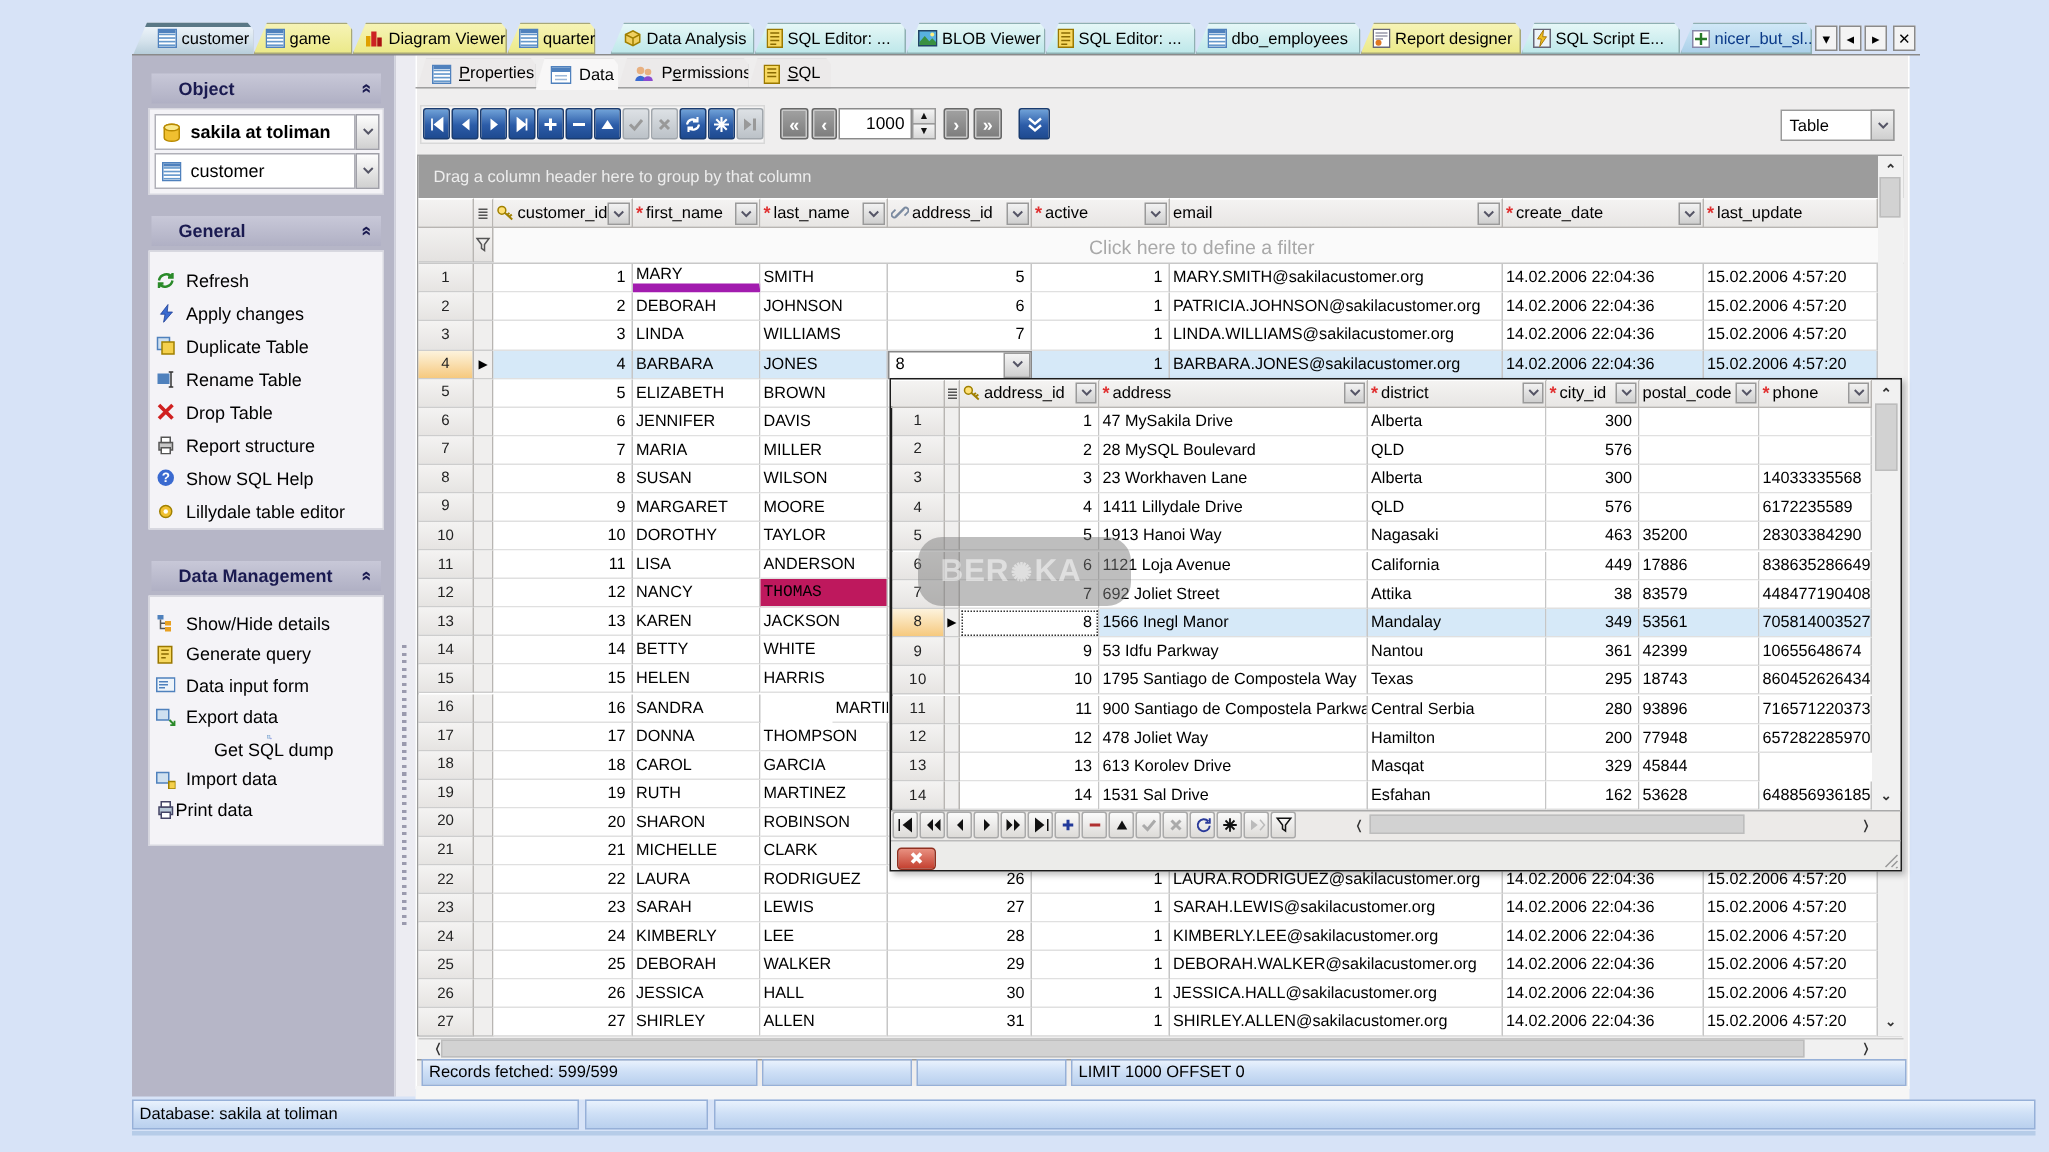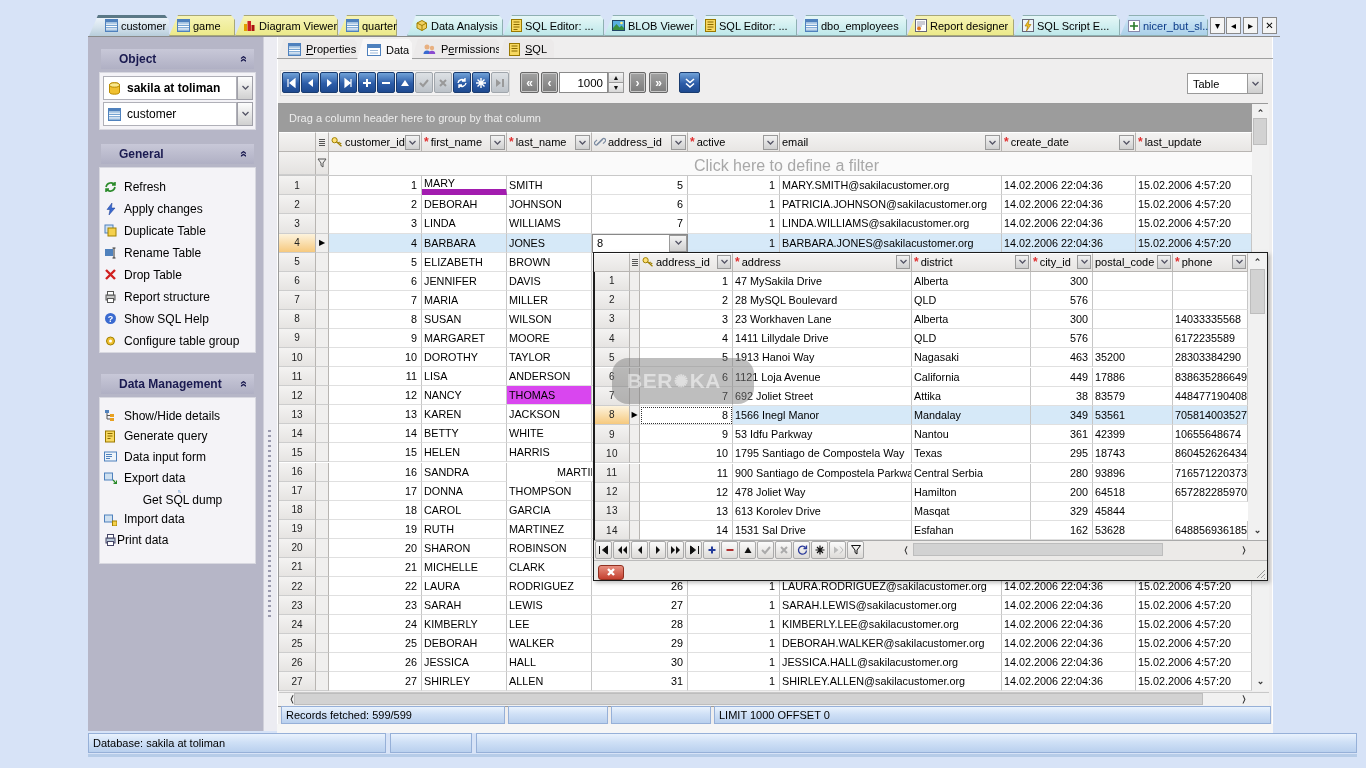--- a/index.html
+++ b/index.html
@@ -206,21 +206,21 @@
       <circle cx="6.5" cy="6.5" r="5.5" fill="#3a6ad0"></circle>
       <text x="6.5" y="9.5" font-size="9" fill="#fff" text-anchor="middle" font-weight="bold">?</text>
     </svg>
     <span style="margin-left:7px">Show SQL Help</span>
   </div>
 <div class="panelitem" style="left:104px;top:332px;width:150px;height:17px;">
     <svg width="13" height="13" viewBox="0 0 13 13" style="display:block">
       <circle cx="6.5" cy="7" r="4" fill="#f0c030" stroke="#a08000"></circle>
       <circle cx="6.5" cy="7" r="1.5" fill="#fff"></circle>
     </svg>
-    <span style="margin-left:7px">Configure table group</span>
+    <span style="margin-left:7px">Lillydale table editor</span>
   </div>
 <div class="sechdr" style="left:101px;top:374px;width:153px;height:20px;background:linear-gradient(#c8c8d8,#b0b0c4);padding-left:18px;">Data Management<span style="position:absolute;right:7px;font-size:12px;transform:rotate(-90deg)">»</span></div>
 <div class="" style="left:99px;top:397px;width:157px;height:167px;background:#f4f3f7;border:1px solid #d8d8e0;"></div>
 <div class="panelitem" style="left:104px;top:407px;width:150px;height:17px;">
     <svg width="13" height="13" viewBox="0 0 13 13" style="display:block">
       <rect x="1" y="1" width="4" height="3" fill="#4f81bd"></rect>
       <rect x="6" y="5" width="4" height="3" fill="#e8a020"></rect>
       <rect x="6" y="9" width="4" height="3" fill="#e8a020"></rect>
       <path d="M3 4 v6 h3 M3 6.5 h3" stroke="#555" fill="none"></path>
     </svg>
@@ -440,21 +440,21 @@
     </svg>
   </div>
 <div class="hdr" style="left:1136px;top:132px;width:116px;height:20px;padding-left:2px;"><span class="rs">*</span>last_update</div>
 <div class="" style="left:279px;top:152px;width:990px;height:23.5px;background:#fafafa;border-bottom:1px solid #c8c8c8;"></div>
 <div class="gut" style="left:279px;top:152px;width:37px;height:22.5px;background:linear-gradient(#f2f1f0,#e4e2e0);"></div>
 <div class="gut" style="left:316px;top:152px;width:13px;height:22.5px;">
     <svg width="10" height="10" viewBox="0 0 10 10" style="display:block">
       <path d="M1 1 h8 l-3 4 v4 l-2 -1.5 v-2.5 Z" fill="none" stroke="#555"></path>
     </svg>
   </div>
-<div class="" style="left:694px;top:157px;width:132px;height:13px;color:#a8a8a8;font-size:16px;text-align:left;white-space:nowrap;">Click here to define a filter</div>
+<div class="" style="left:726px;top:157px;width:132px;height:13px;color:#a8a8a8;font-size:13px;text-align:left;white-space:nowrap;">Click here to define a filter</div>
 <div class="gut" style="left:279px;top:176.3px;width:37px;height:19.08px;">1</div>
 <div class="gut" style="left:316px;top:176.3px;width:13px;height:19.08px;background:#f0efee;">
     <span style="color:#000;font-size:8px"></span>
   </div>
 <div class="cell r" style="left:329px;top:176.3px;width:93px;height:19.08px;padding-right:4px;background:#fff;border-right:1px solid #c6c6c6;border-bottom:1px solid #e0e0e0;">1</div>
 <div class="cell" style="left:422px;top:176.3px;width:85px;height:19.08px;padding-left:2px;background:#fff;border-right:1px solid #c6c6c6;border-bottom:6px solid #a21caf;">MARY</div>
 <div class="cell" style="left:507px;top:176.3px;width:85px;height:19.08px;padding-left:2px;background:#fff;border-right:1px solid #c6c6c6;border-bottom:1px solid #e0e0e0;">SMITH</div>
 <div class="cell r" style="left:592px;top:176.3px;width:96px;height:19.08px;padding-right:4px;background:#fff;border-right:1px solid #c6c6c6;border-bottom:1px solid #e0e0e0;">5</div>
 <div class="cell r" style="left:688px;top:176.3px;width:92px;height:19.08px;padding-right:4px;background:#fff;border-right:1px solid #c6c6c6;border-bottom:1px solid #e0e0e0;">1</div>
 <div class="cell" style="left:780px;top:176.3px;width:222px;height:19.08px;padding-left:2px;background:#fff;border-right:1px solid #c6c6c6;border-bottom:1px solid #e0e0e0;">MARY.SMITH@sakilacustomer.org</div>
@@ -584,21 +584,21 @@
 <div class="cell r" style="left:688px;top:367.1px;width:92px;height:19.08px;padding-right:4px;background:#fff;border-right:1px solid #c6c6c6;border-bottom:1px solid #e0e0e0;">1</div>
 <div class="cell" style="left:780px;top:367.1px;width:222px;height:19.08px;padding-left:2px;background:#fff;border-right:1px solid #c6c6c6;border-bottom:1px solid #e0e0e0;">LISA.ANDERSON@sakilacustomer.org</div>
 <div class="cell" style="left:1002px;top:367.1px;width:134px;height:19.08px;padding-left:2px;background:#fff;border-right:1px solid #c6c6c6;border-bottom:1px solid #e0e0e0;">14.02.2006 22:04:36</div>
 <div class="cell" style="left:1136px;top:367.1px;width:116px;height:19.08px;padding-left:2px;background:#fff;border-right:1px solid #c6c6c6;border-bottom:1px solid #e0e0e0;">15.02.2006 4:57:20</div>
 <div class="gut" style="left:279px;top:386.18px;width:37px;height:19.08px;">12</div>
 <div class="gut" style="left:316px;top:386.18px;width:13px;height:19.08px;background:#f0efee;">
     <span style="color:#000;font-size:8px"></span>
   </div>
 <div class="cell r" style="left:329px;top:386.18px;width:93px;height:19.08px;padding-right:4px;background:#fff;border-right:1px solid #c6c6c6;border-bottom:1px solid #e0e0e0;">12</div>
 <div class="cell" style="left:422px;top:386.18px;width:85px;height:19.08px;padding-left:2px;background:#fff;border-right:1px solid #c6c6c6;border-bottom:1px solid #e0e0e0;">NANCY</div>
-<div class="cell" style="left:507px;top:386.18px;width:85px;height:19.08px;padding-left:2px;background:#d946ef;border-right:1px solid #c6c6c6;border-bottom:1px solid #e0e0e0;">THOMAS</div>
+<div class="cell" style="left:507px;top:386.18px;width:85px;height:19.08px;padding-left:2px;background:#be185d;border-right:1px solid #c6c6c6;border-bottom:1px solid #e0e0e0;font-family:Liberation Mono, monospace;">THOMAS</div>
 <div class="cell r" style="left:592px;top:386.18px;width:96px;height:19.08px;padding-right:4px;background:#fff;border-right:1px solid #c6c6c6;border-bottom:1px solid #e0e0e0;">16</div>
 <div class="cell r" style="left:688px;top:386.18px;width:92px;height:19.08px;padding-right:4px;background:#fff;border-right:1px solid #c6c6c6;border-bottom:1px solid #e0e0e0;">1</div>
 <div class="cell" style="left:780px;top:386.18px;width:222px;height:19.08px;padding-left:2px;background:#fff;border-right:1px solid #c6c6c6;border-bottom:1px solid #e0e0e0;">NANCY.THOMAS@sakilacustomer.org</div>
 <div class="cell" style="left:1002px;top:386.18px;width:134px;height:19.08px;padding-left:2px;background:#fff;border-right:1px solid #c6c6c6;border-bottom:1px solid #e0e0e0;">14.02.2006 22:04:36</div>
 <div class="cell" style="left:1136px;top:386.18px;width:116px;height:19.08px;padding-left:2px;background:#fff;border-right:1px solid #c6c6c6;border-bottom:1px solid #e0e0e0;">15.02.2006 4:57:20</div>
 <div class="gut" style="left:279px;top:405.26px;width:37px;height:19.08px;">13</div>
 <div class="gut" style="left:316px;top:405.26px;width:13px;height:19.08px;background:#f0efee;">
     <span style="color:#000;font-size:8px"></span>
   </div>
 <div class="cell r" style="left:329px;top:405.26px;width:93px;height:19.08px;padding-right:4px;background:#fff;border-right:1px solid #c6c6c6;border-bottom:1px solid #e0e0e0;">13</div>
@@ -949,21 +949,21 @@
 <div class="cell" style="left:1093px;top:463.5px;width:80px;height:19.2px;padding-left:2px;background:#fff;border-right:1px solid #c6c6c6;border-bottom:1px solid #e0e0e0;z-index:11;">93896</div>
 <div class="cell" style="left:1173px;top:463.5px;width:75px;height:19.2px;padding-left:2px;background:#fff;border-right:1px solid #c6c6c6;border-bottom:1px solid #e0e0e0;z-index:11;">716571220373</div>
 <div class="gut" style="left:595px;top:482.7px;width:35px;height:19.2px;z-index:11;letter-spacing:0.5px;">12</div>
 <div class="gut" style="left:630px;top:482.7px;width:10px;height:19.2px;z-index:11;background:#f0efee;">
     <span style="color:#000;font-size:8px"></span>
   </div>
 <div class="cell r" style="left:640px;top:482.7px;width:93px;height:19.2px;padding-right:4px;background:#fff;border-right:1px solid #c6c6c6;border-bottom:1px solid #e0e0e0;z-index:11;">12</div>
 <div class="cell" style="left:733px;top:482.7px;width:179px;height:19.2px;padding-left:2px;background:#fff;border-right:1px solid #c6c6c6;border-bottom:1px solid #e0e0e0;z-index:11;">478 Joliet Way</div>
 <div class="cell" style="left:912px;top:482.7px;width:119px;height:19.2px;padding-left:2px;background:#fff;border-right:1px solid #c6c6c6;border-bottom:1px solid #e0e0e0;z-index:11;">Hamilton</div>
 <div class="cell r" style="left:1031px;top:482.7px;width:62px;height:19.2px;padding-right:4px;background:#fff;border-right:1px solid #c6c6c6;border-bottom:1px solid #e0e0e0;z-index:11;">200</div>
-<div class="cell" style="left:1093px;top:482.7px;width:80px;height:19.2px;padding-left:2px;background:#fff;border-right:1px solid #c6c6c6;border-bottom:1px solid #e0e0e0;z-index:11;">64518</div>
+<div class="cell" style="left:1093px;top:482.7px;width:80px;height:19.2px;padding-left:2px;background:#fff;border-right:1px solid #c6c6c6;border-bottom:1px solid #e0e0e0;z-index:11;">77948</div>
 <div class="cell" style="left:1173px;top:482.7px;width:75px;height:19.2px;padding-left:2px;background:#fff;border-right:1px solid #c6c6c6;border-bottom:1px solid #e0e0e0;z-index:11;">657282285970</div>
 <div class="gut" style="left:595px;top:501.9px;width:35px;height:19.2px;z-index:11;letter-spacing:0.5px;">13</div>
 <div class="gut" style="left:630px;top:501.9px;width:10px;height:19.2px;z-index:11;background:#f0efee;">
     <span style="color:#000;font-size:8px"></span>
   </div>
 <div class="cell r" style="left:640px;top:501.9px;width:93px;height:19.2px;padding-right:4px;background:#fff;border-right:1px solid #c6c6c6;border-bottom:1px solid #e0e0e0;z-index:11;">13</div>
 <div class="cell" style="left:733px;top:501.9px;width:179px;height:19.2px;padding-left:2px;background:#fff;border-right:1px solid #c6c6c6;border-bottom:1px solid #e0e0e0;z-index:11;">613 Korolev Drive</div>
 <div class="cell" style="left:912px;top:501.9px;width:119px;height:19.2px;padding-left:2px;background:#fff;border-right:1px solid #c6c6c6;border-bottom:1px solid #e0e0e0;z-index:11;">Masqat</div>
 <div class="cell r" style="left:1031px;top:501.9px;width:62px;height:19.2px;padding-right:4px;background:#fff;border-right:1px solid #c6c6c6;border-bottom:1px solid #e0e0e0;z-index:11;">329</div>
 <div class="cell" style="left:1093px;top:501.9px;width:80px;height:19.2px;padding-left:2px;background:#fff;border-right:1px solid #c6c6c6;border-bottom:1px solid #e0e0e0;z-index:11;">45844</div>

